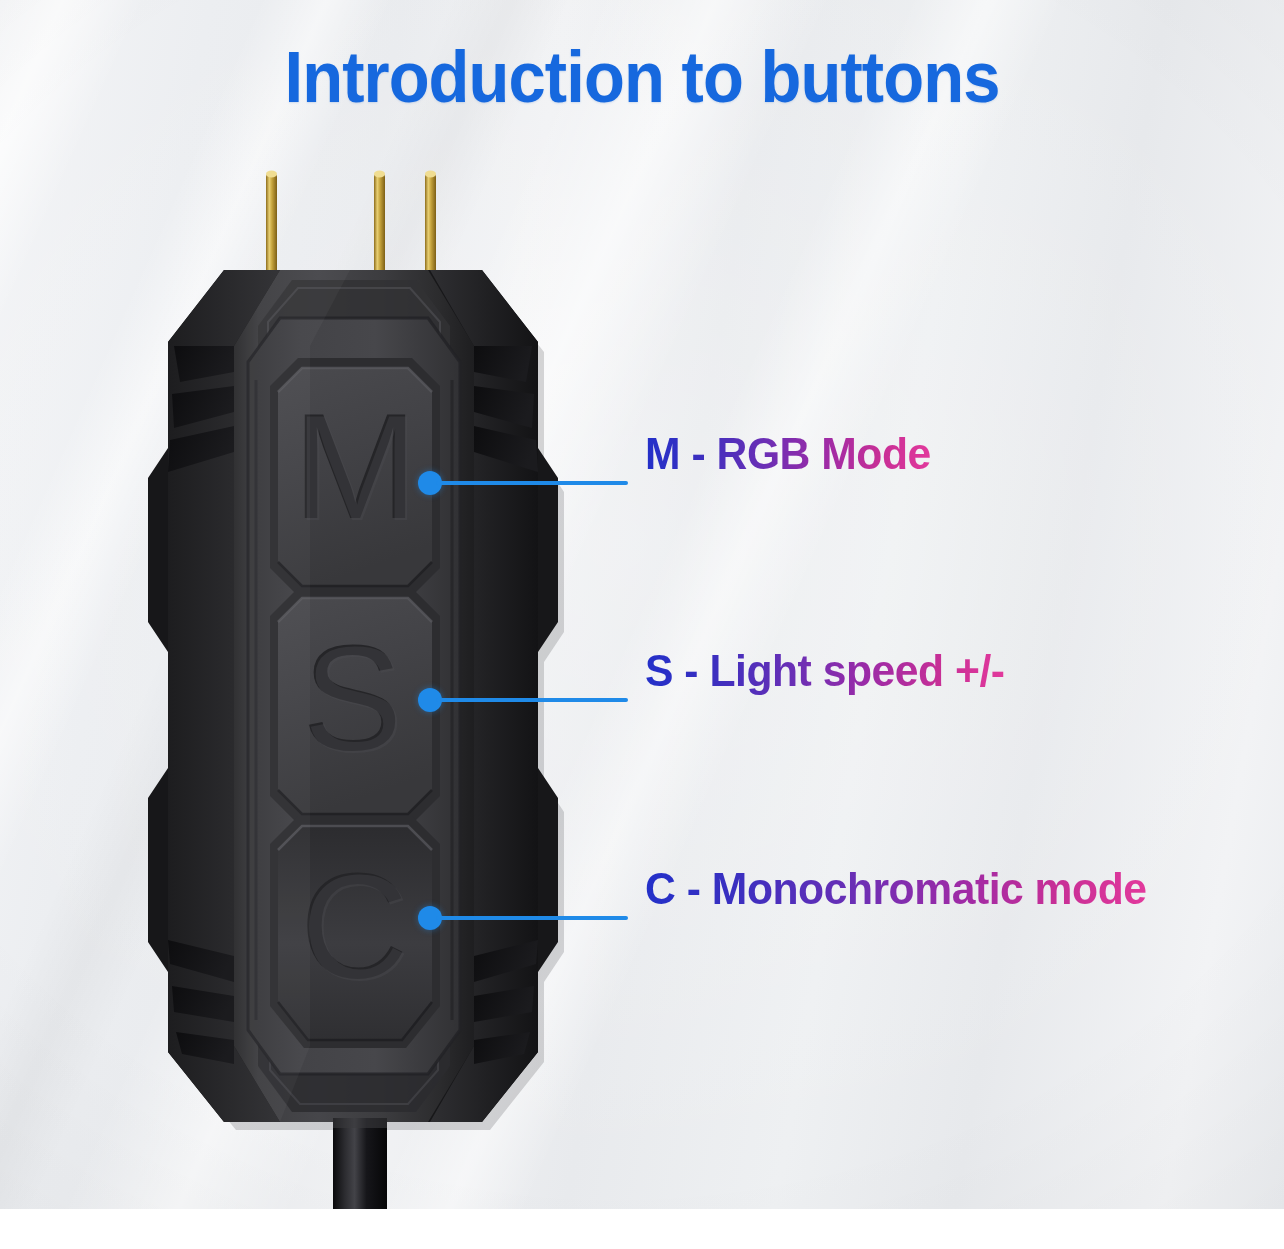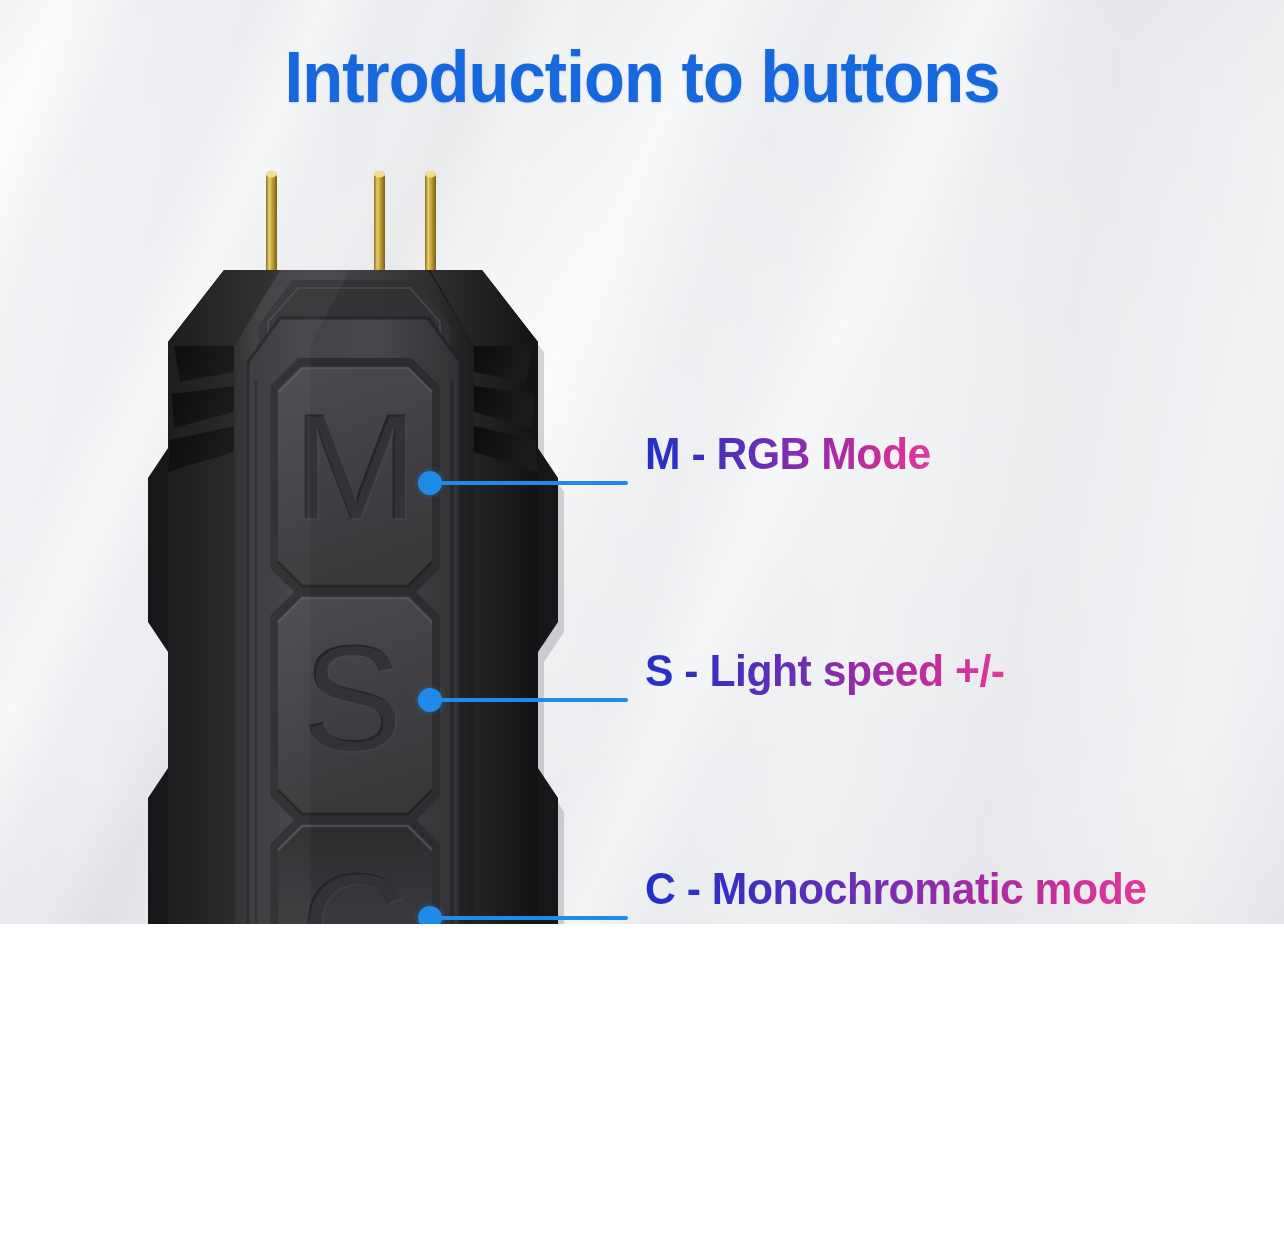--- a/index.html
+++ b/index.html
@@ -7,21 +7,21 @@
     padding: 0;
     background: #ffffff;
   }
   body {
     font-family: "Liberation Sans", sans-serif;
   }
 
   #stage {
     position: relative;
     width: 1284px;
-    height: 924px;
+    height: 1209px;
     overflow: hidden;
     background: #7dd3fc;
   }
 
   
   .bg-base {
     position: absolute;
     inset: 0;
     background:
       linear-gradient(100deg,

